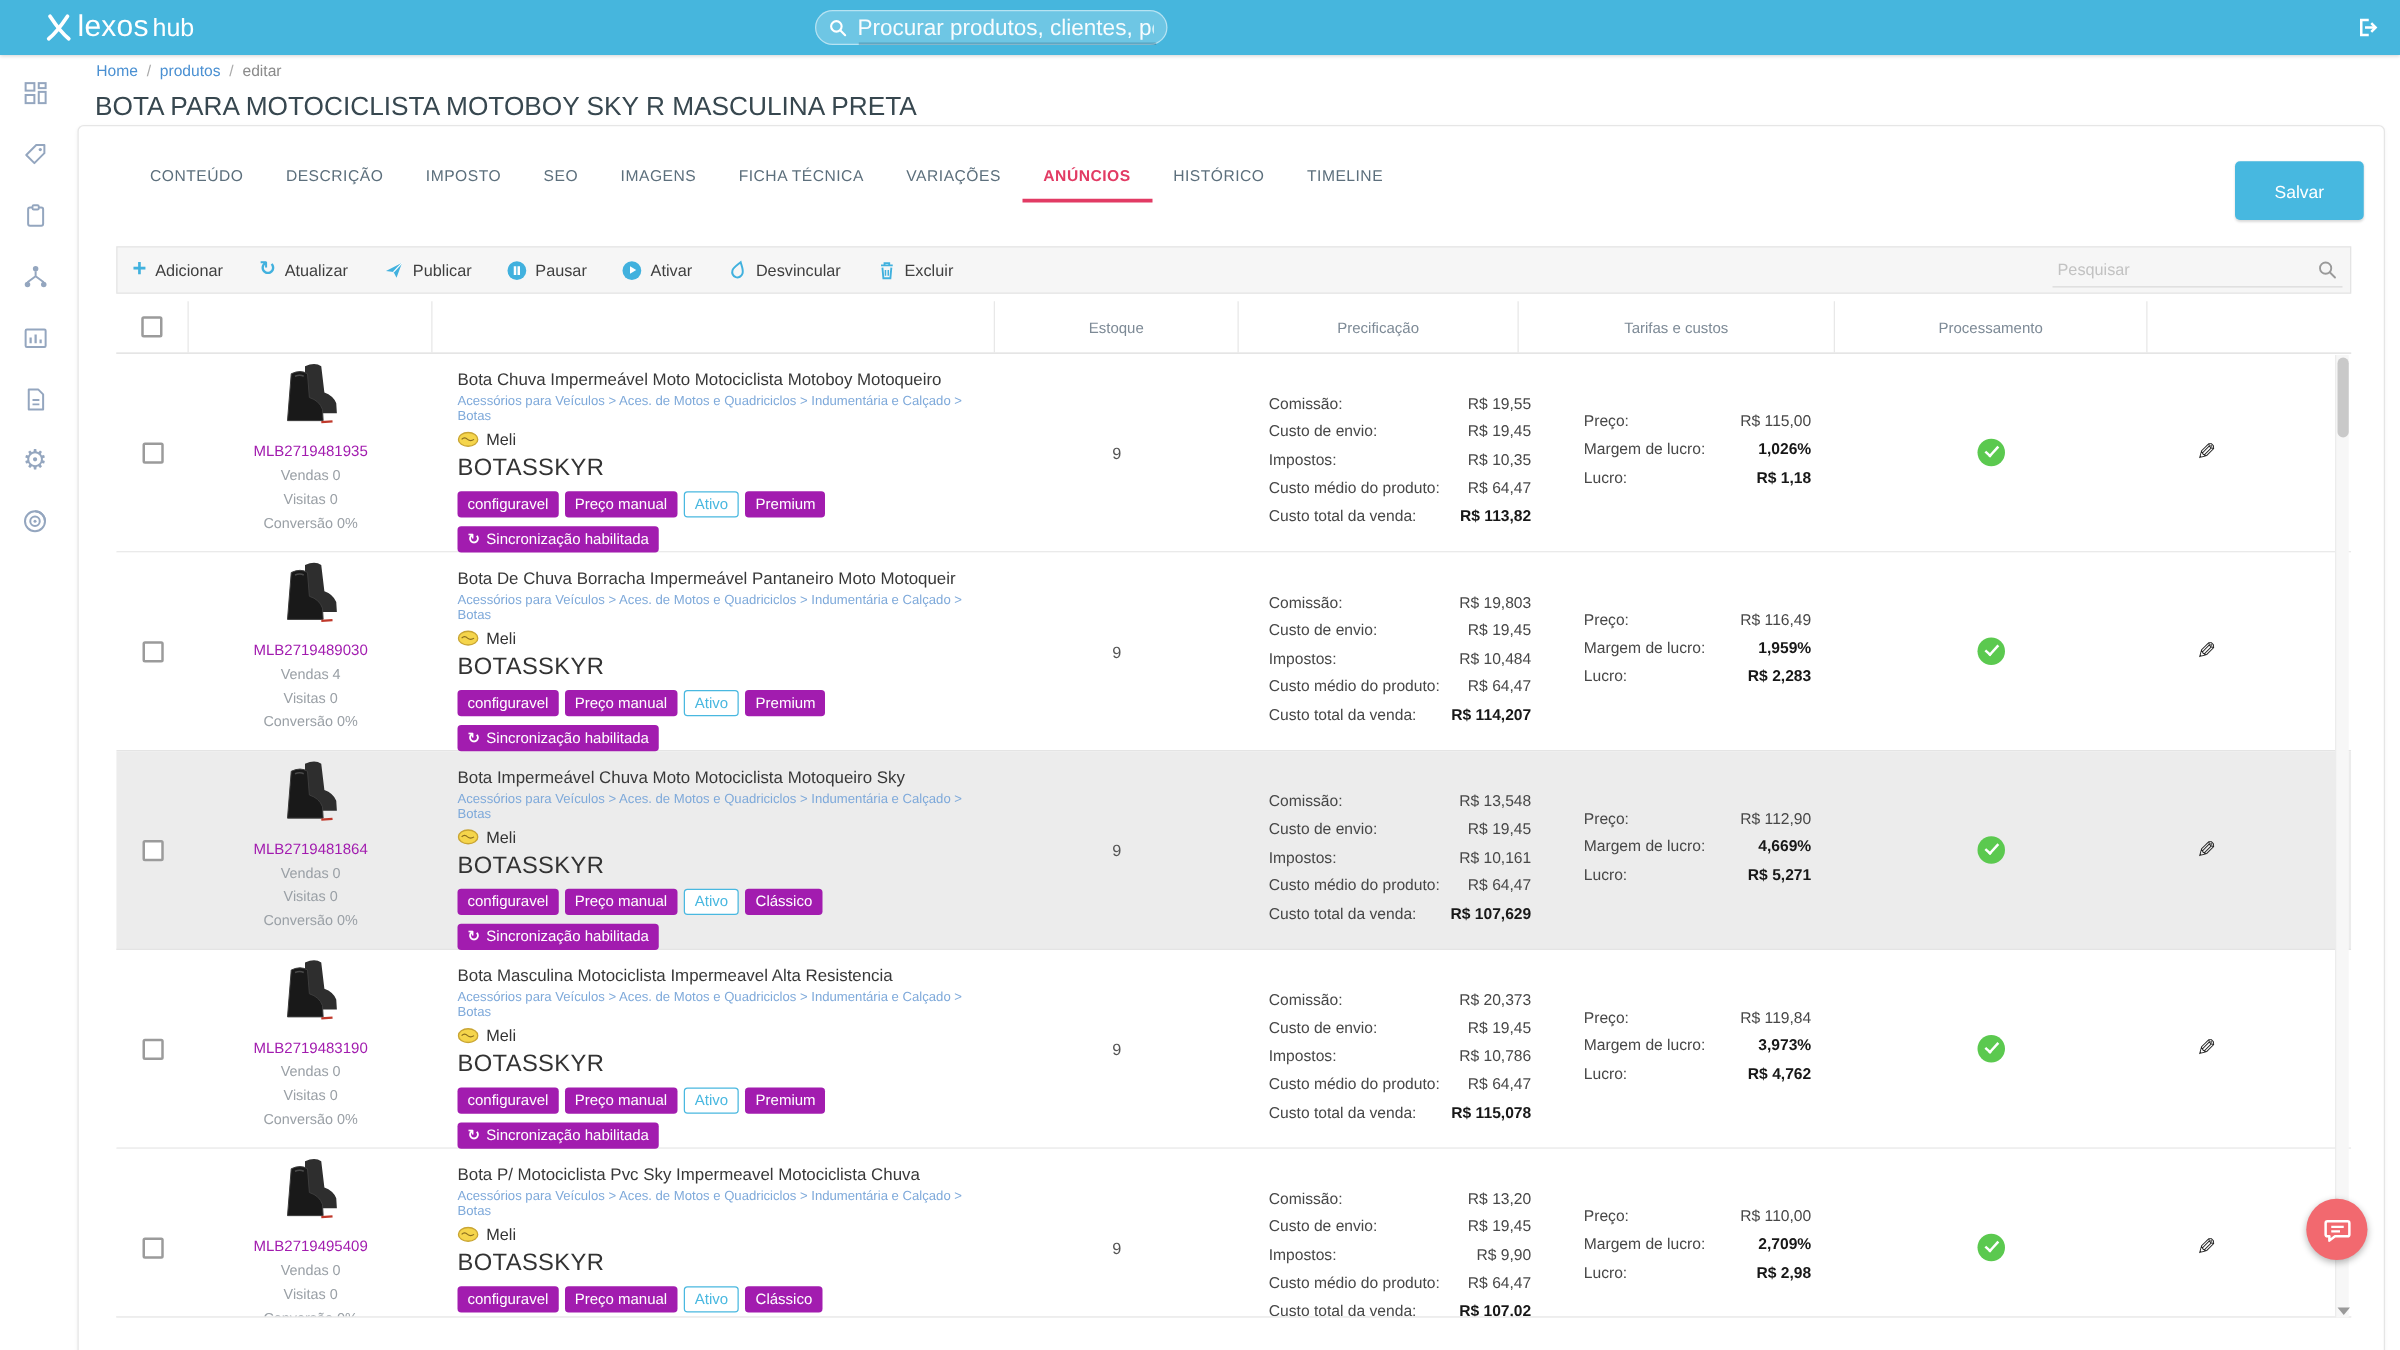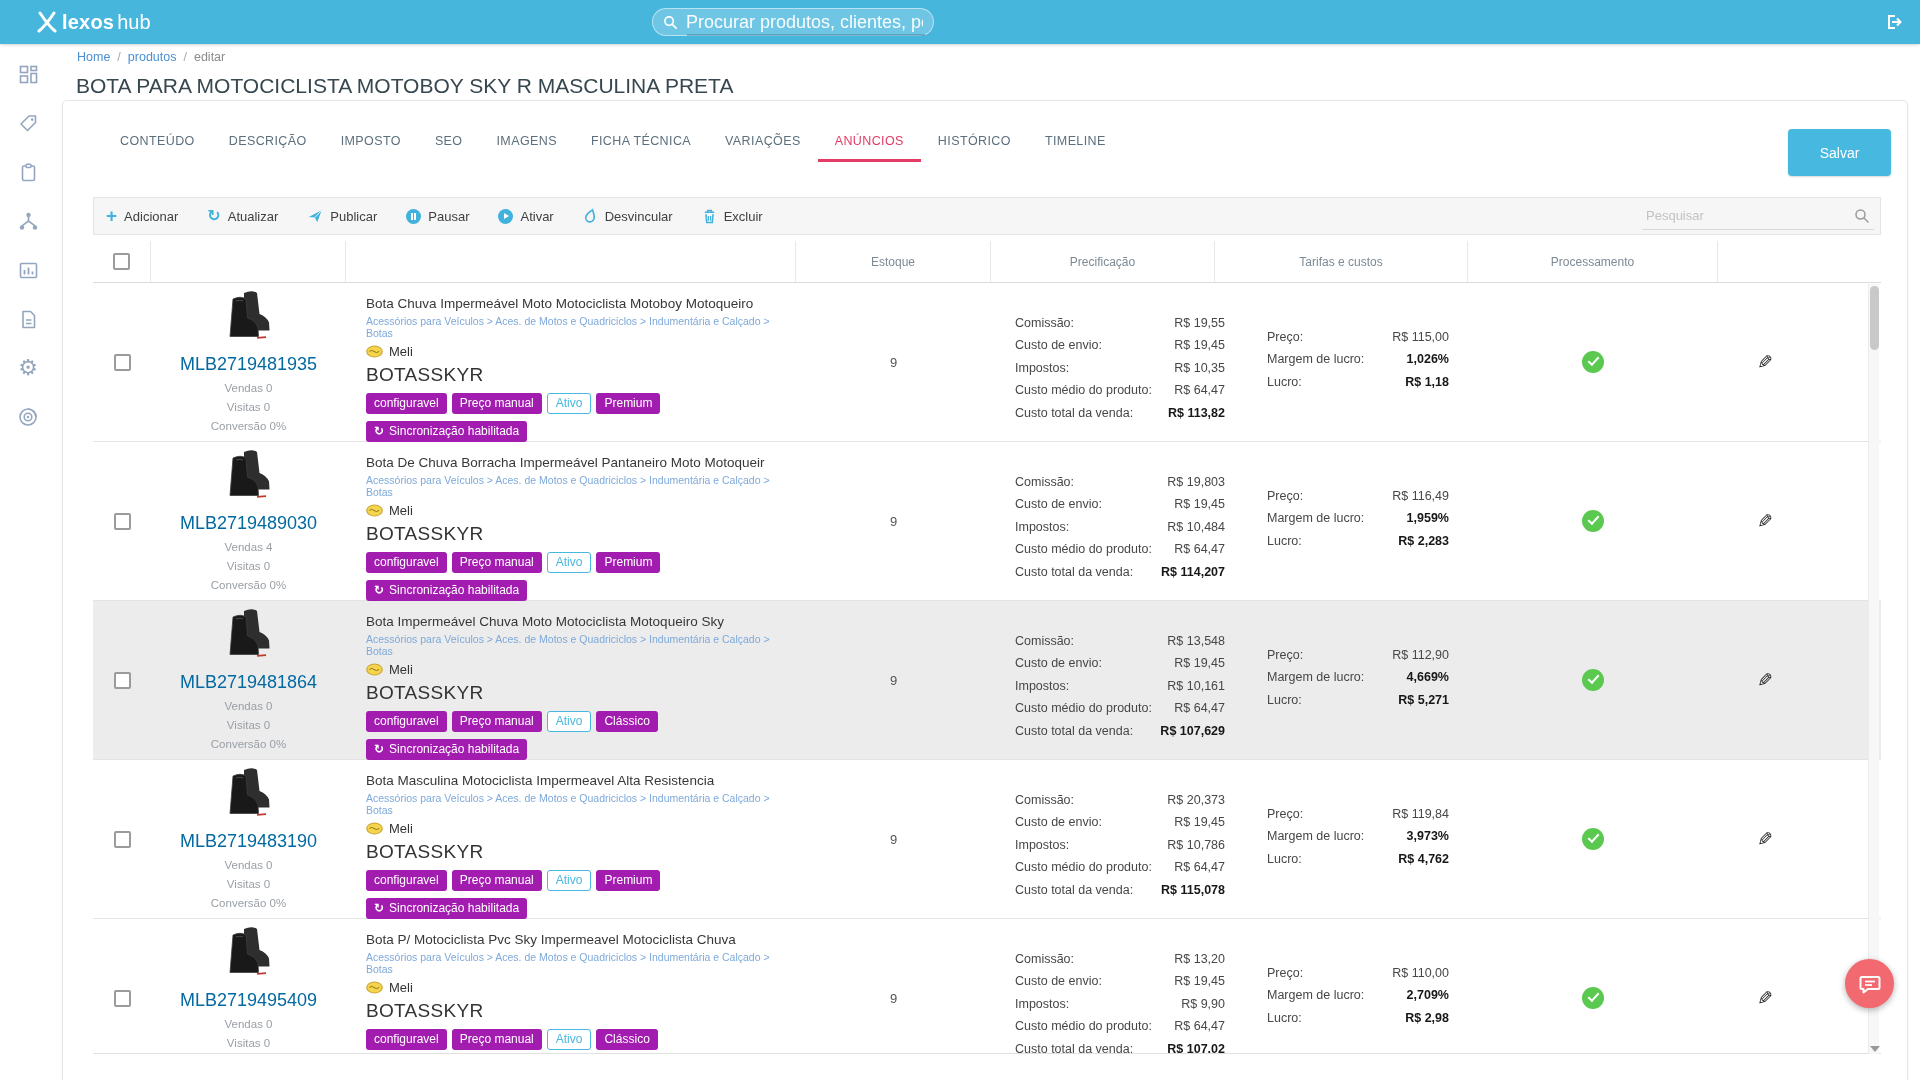--- a/index.html
+++ b/index.html
@@ -4,21 +4,21 @@
 <style>
   * { margin:0; padding:0; box-sizing:border-box; }
   html,body { width:1920px; height:1080px; overflow:hidden; background:#fff;
     font-family:"Liberation Sans","DejaVu Sans",sans-serif; }
 
   
   .topbar { position:absolute; left:0; top:0; width:1920px; height:44px; background:#46b6dd;
     box-shadow:0 1px 3px rgba(0,0,0,.18); z-index:20; }
   .logo { position:absolute; left:36px; top:7px; display:flex; align-items:baseline; color:#fff; cursor:pointer; }
   .logo svg { position:relative; top:4px; margin-right:4px; }
-  .logo .bold { font-size:20px; font-weight:700; letter-spacing:.2px; }
+  .logo .bold { font-size:24px; font-weight:400; letter-spacing:.2px; }
   .logo .light { font-size:20px; font-weight:300; margin-left:3px; }
   .top-search { position:absolute; left:652px; top:8px; width:282px; height:28px;
     background:rgba(255,255,255,.22); border:1px solid rgba(255,255,255,.5); border-radius:14px;
     display:flex; align-items:center; padding:0 10px; }
   .top-search:after { content:""; position:absolute; left:34px; right:8px; bottom:-1px; height:2px;
     background:rgba(20,80,110,.30); }
   .top-search input { flex:1; background:transparent; border:none; outline:none; color:#701a75;
     font-size:18px; margin-left:8px; font-family:inherit; }
   .top-search input::placeholder { color:rgba(255,255,255,.95); }
   .logout { position:absolute; right:16px; top:12px; cursor:pointer; }
@@ -36,21 +36,21 @@
   .page-title { position:absolute; left:76px; top:74px; font-size:21px; font-weight:400; color:#37474f; }
 
   
   .card { position:absolute; left:62px; top:100px; width:1846px; bottom:-20px; background:#fff;
     border:1px solid #e6e6e6; border-radius:5px 5px 0 0; box-shadow:0 1px 3px rgba(0,0,0,.05); }
 
   
   .tabs { position:absolute; left:40px; top:24px; display:flex; }
   .tab { font-size:12.5px; letter-spacing:.4px; color:#5c6f7c; padding:9px 17px 11px; cursor:pointer;
     border-bottom:3px solid transparent; white-space:nowrap; }
-  .tab.active { color:#e23b64; border-bottom-color:#e23b64; font-weight:400; }
+  .tab.active { color:#e23b64; border-bottom-color:#e23b64; font-weight:700; }
   .save-btn { position:absolute; right:16px; top:28px; width:103px; height:47px; background:#47b8e0;
     border:none; border-radius:4px; color:#fff; font-size:14px; cursor:pointer; font-family:inherit;
     box-shadow:0 1px 2px rgba(0,0,0,.15); }
 
   
   .toolbar { position:absolute; left:30px; top:96px; width:1788px; height:38px; background:#f6f6f6;
     border:1px solid #e4e4e4; display:flex; align-items:center; padding-left:12px; }
   .tbtn { display:flex; align-items:center; gap:7px; margin-right:29px; cursor:pointer;
     font-size:13px; color:#3f3f3f; }
   .tbtn .plus { color:#41b1de; font-size:19px; font-weight:700; line-height:14px; }
@@ -79,21 +79,21 @@
   .trow.hl { background:#ececec; }
 
   .w-check { width:58px; } .w-img { width:195px; } .w-det { width:450px; } .w-stock { width:195px;text-align:right; }
   .w-tar { width:253px; } .w-price { width:224px; } .w-proc { width:250px; } .w-act { width:163px; }
 
   .col-check { display:flex; align-items:center; justify-content:center; }
   .checkbox { width:17px; height:17px; border:2px solid #9b9b9b; border-radius:2px; background:#fff; cursor:pointer; }
 
   .col-img { text-align:center; padding-top:6px; }
   .thumb { width:58px; height:52px; margin:0 auto; cursor:pointer; }
-  .mlb { display:block; margin-top:13px; font-size:18px; color:#0369a1; text-decoration:none; cursor:pointer; }
+  .mlb { display:block; margin-top:13px; font-size:12px; color:#a21caf; text-decoration:none; cursor:pointer; }
   .stat { margin-top:7px; font-size:11.5px; color:#9aa0a6; }
 
   .col-det { padding:13px 0 0 20px; }
   .ptitle { font-size:13.5px; color:#383838; }
   .pcat { font-size:10.5px; color:#7ea9da; margin-top:4px; }
   .pchan { display:flex; align-items:center; gap:6px; margin-top:5px; font-size:13px; color:#333; }
   .psku { font-size:19px; color:#333; margin-top:5px; letter-spacing:.3px; }
   .badges { margin-top:7px; display:flex; }
   .badge { font-size:12px; padding:3px 8px 4px; border-radius:3px; margin-right:5px; white-space:nowrap; }
   .badge.amber { background:#a21caf; color:#fff; }

